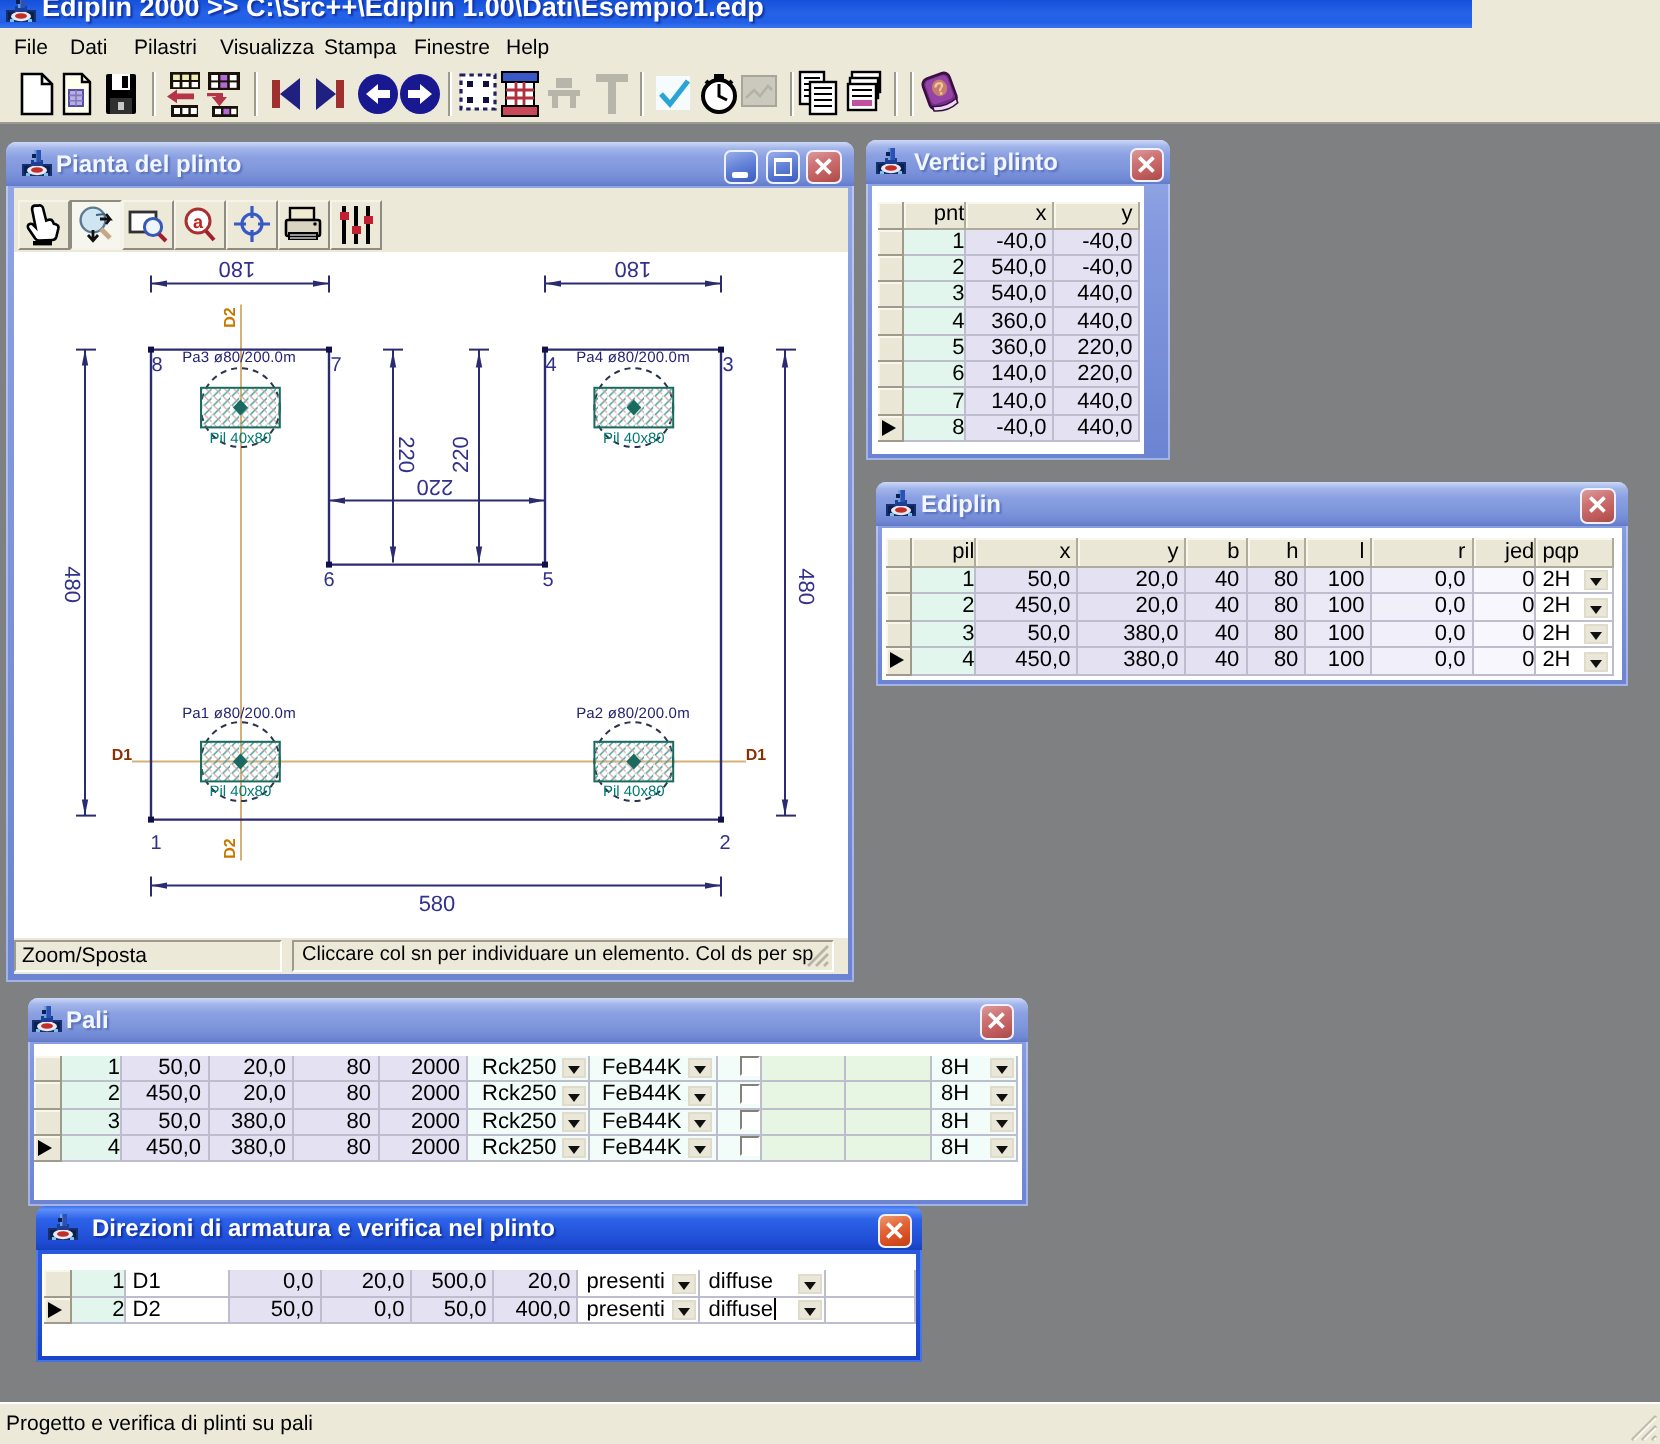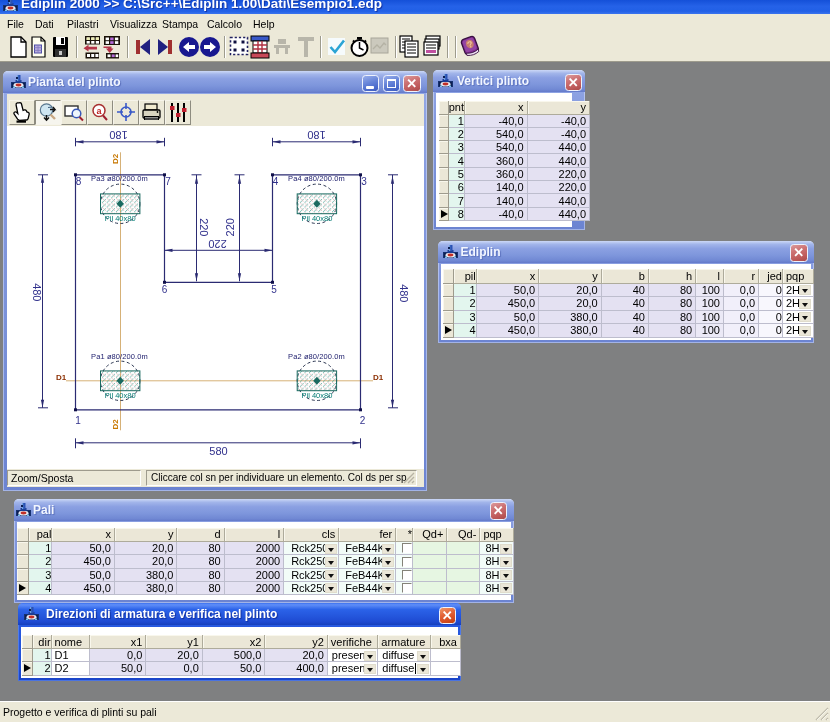--- a/index.html
+++ b/index.html
@@ -1,18 +1,18 @@
 <!DOCTYPE html>
 <html><head>
 <meta charset="utf-8">
 <style>
 * { margin:0; padding:0; box-sizing:border-box; }
 html,body { width:830px; height:722px; overflow:hidden; }
 body { font-family:"Liberation Sans", sans-serif; font-size:11px; position:relative; background:#ece9d8; }
-#titlebar { position:absolute; left:0; top:0; width:830px; height:14px;
+#titlebar { position:absolute; left:0; top:0; width:736px; height:14px;
   background:linear-gradient(#1450d8,#2562e8 45%,#2160e6 80%,#3a74ee); overflow:hidden; }
 #titlebar .ttext { position:absolute; left:21px; top:-4.5px; color:#fff; font-weight:bold; font-size:13.5px;
   text-shadow:1px 1px 1px #1030a0; white-space:nowrap; }
 #menubar { position:absolute; left:0; top:14px; width:830px; height:19px; background:#ece9d8; }
 #menubar span { position:absolute; top:4px; color:#000; font-size:10.5px; }
 #toolbar { position:absolute; left:0; top:33px; width:830px; height:29px; background:#ece9d8;
   border-bottom:1px solid #9d9b8d; }
 #mdi { position:absolute; left:0; top:62px; width:830px; height:639px; background:#7f8081; overflow:hidden; }
 #statusbar { position:absolute; left:0; top:701px; width:830px; height:21px; background:#ece9d8;
   border-top:1px solid #fff; }
@@ -56,21 +56,21 @@
 .cbo .arr:after { content:""; position:absolute; left:2px; top:3px; width:0; height:0;
   border-left:3.5px solid transparent; border-right:3.5px solid transparent; border-top:4.5px solid #101010; }
 
 
 .pbtn { position:absolute; top:0; width:26px; height:25px; background:#ece9d8;
   border:1px solid; border-color:#f6f4ea #8e8c80 #8e8c80 #f6f4ea; }
 .pbtn.pressed { background:#f6f5ee; border-color:#8e8c80 #f6f4ea #f6f4ea #8e8c80; }
 .sunken { border:1px solid; border-color:#9e9b8d #fff #fff #9e9b8d; }
 .grid tr { height:13.3px; }
 .grid td.cy { background:#e3f6ee; }
-.grid td.lv { background:#e4e1f2;padding-left:31px; }
+.grid td.lv { background:#e4e1f2; }
 .grid td.lv2 { background:#ebe9f6; }
 .grid td.lv3 { background:#f1effa; }
 .grid td.wh { background:#fff; }
 .grid td.wh2 { background:#f8f7fd; }
 .grid td.wh3 { background:#f2fcf8; }
 .grid td.gr { background:#e6f6e2; }
 .chk { display:inline-block; width:10px; height:10px; background:#fff; border:1px solid;
   border-color:#848278 #fff #fff #848278; vertical-align:middle; margin-top:-2px; }
 .caret { display:inline-block; width:1px; height:11px; background:#000; vertical-align:middle; margin-top:-2px; }
 </style>
@@ -104,21 +104,21 @@
     </svg>
   <span class="ttext">Ediplin 2000 &gt;&gt; C:\Src++\Ediplin 1.00\Dati\Esempio1.edp</span>
 </div>
 
 <div id="menubar">
   <span style="left:7px">File</span>
   <span style="left:35px">Dati</span>
   <span style="left:67px">Pilastri</span>
   <span style="left:110px">Visualizza</span>
   <span style="left:162px">Stampa</span>
-  <span style="left:207px">Calcolo</span>
+  <span style="left:207px">Finestre</span>
   <span style="left:253px">Help</span>
 </div>
 
 <div id="toolbar">
 <svg width="830" height="29" style="position:absolute;left:0;top:0">
 
   <g stroke-width="1">
     <line x1="76.5" y1="3" x2="76.5" y2="25" stroke="#9d9b8d"></line>
         <line x1="77.5" y1="3" x2="77.5" y2="25" stroke="#fff"></line>
     <line x1="127.5" y1="3" x2="127.5" y2="25" stroke="#9d9b8d"></line>
@@ -690,34 +690,20 @@
           <col style="width:42.5px">
           <col style="width:44.5px">
           <col style="width:61px">
           <col style="width:63.5px">
           <col style="width:22px">
           <col style="width:42.5px">
           <col style="width:42.5px">
           <col style="width:43.5px">
         </colgroup>
   <tbody>
-          <tr style="height:14px">
-            <td class="sel"></td>
-            <td class="hd c">pal</td>
-            <td class="hd">x</td>
-            <td class="hd">y</td>
-            <td class="hd">d</td>
-            <td class="hd">l</td>
-            <td class="hd">cls</td>
-            <td class="hd">fer</td>
-            <td class="hd c" style="font-size:11px">*</td>
-            <td class="hd">Qd+</td>
-            <td class="hd">Qd-</td>
-            <td class="hd l">pqp</td>
-          </tr>
   <tr>
             <td class="sel"></td>
             <td class="c cy">1</td>
             <td class="lv">50,0</td>
             <td class="lv">20,0</td>
             <td class="lv">80</td>
             <td class="lv">2000</td>
             <td class="wh3 cbo" style="text-align:left;padding-left:7px">Rck250<span class="arr"></span></td>
             <td class="wh3 cbo" style="text-align:left;padding-left:6px">FeB44K<span class="arr"></span></td>
             <td class="c wh3"><span class="chk"></span></td>
@@ -789,32 +775,20 @@
           <col style="width:51.5px">
           <col style="width:46px">
           <col style="width:45.5px">
           <col style="width:41px">
           <col style="width:42px">
           <col style="width:61px">
           <col style="width:63px">
           <col style="width:44.5px">
         </colgroup>
   <tbody>
-          <tr style="height:13.5px">
-            <td class="sel"></td>
-            <td class="hd c">dir</td>
-            <td class="hd l">nome</td>
-            <td class="hd">x1</td>
-            <td class="hd">y1</td>
-            <td class="hd">x2</td>
-            <td class="hd">y2</td>
-            <td class="hd l">verifiche</td>
-            <td class="hd l">armature</td>
-            <td class="hd">bxa</td>
-          </tr>
   <tr>
             <td class="sel"></td>
             <td class="c cy">1</td>
             <td class="l wh">D1</td>
             <td class="lv">0,0</td>
             <td class="lv">20,0</td>
             <td class="lv">500,0</td>
             <td class="lv">20,0</td>
             <td class="l wh cbo" style="padding-left:4px">presenti<span class="arr"></span></td>
             <td class="l wh cbo" style="padding-left:4px">diffuse<span class="arr"></span></td>

